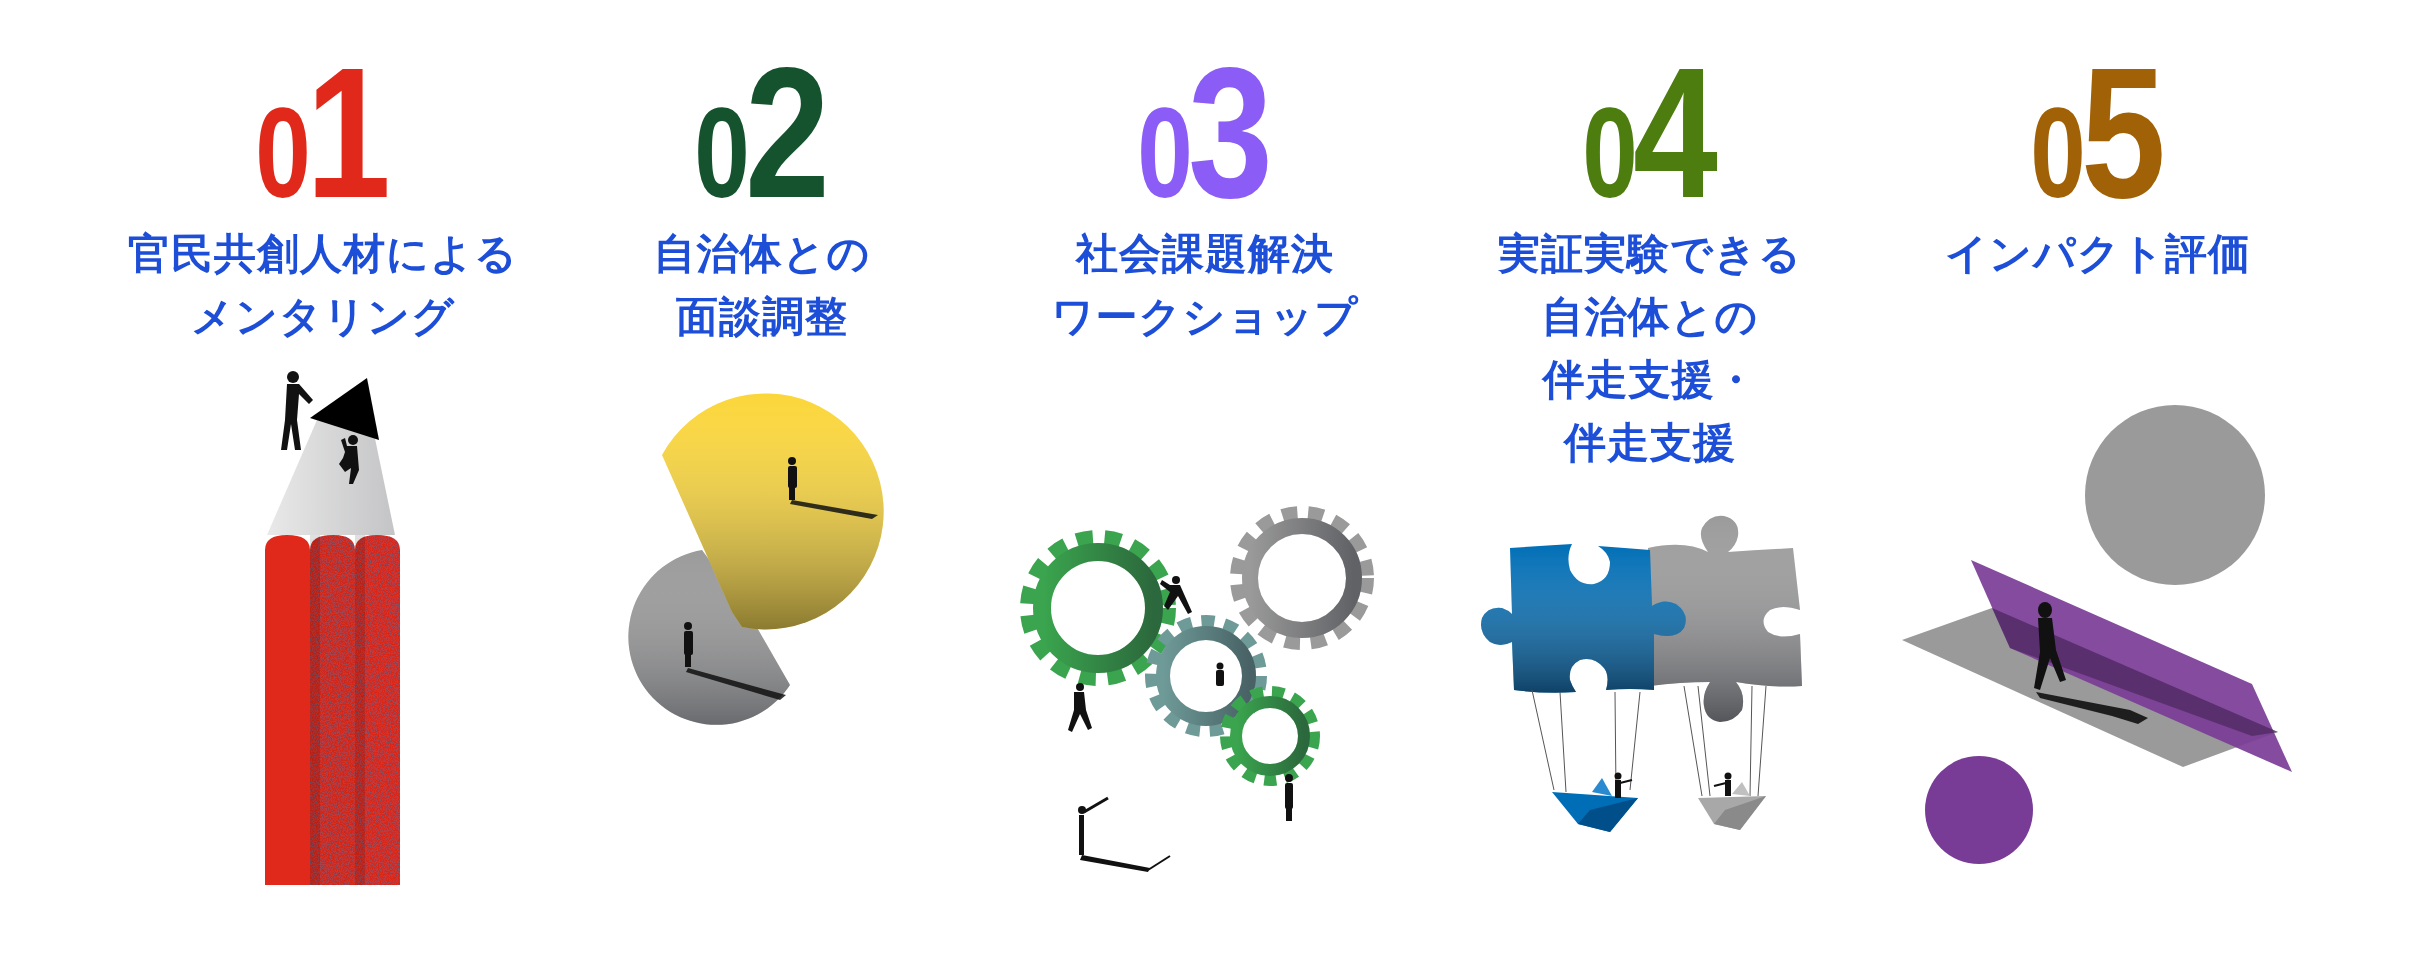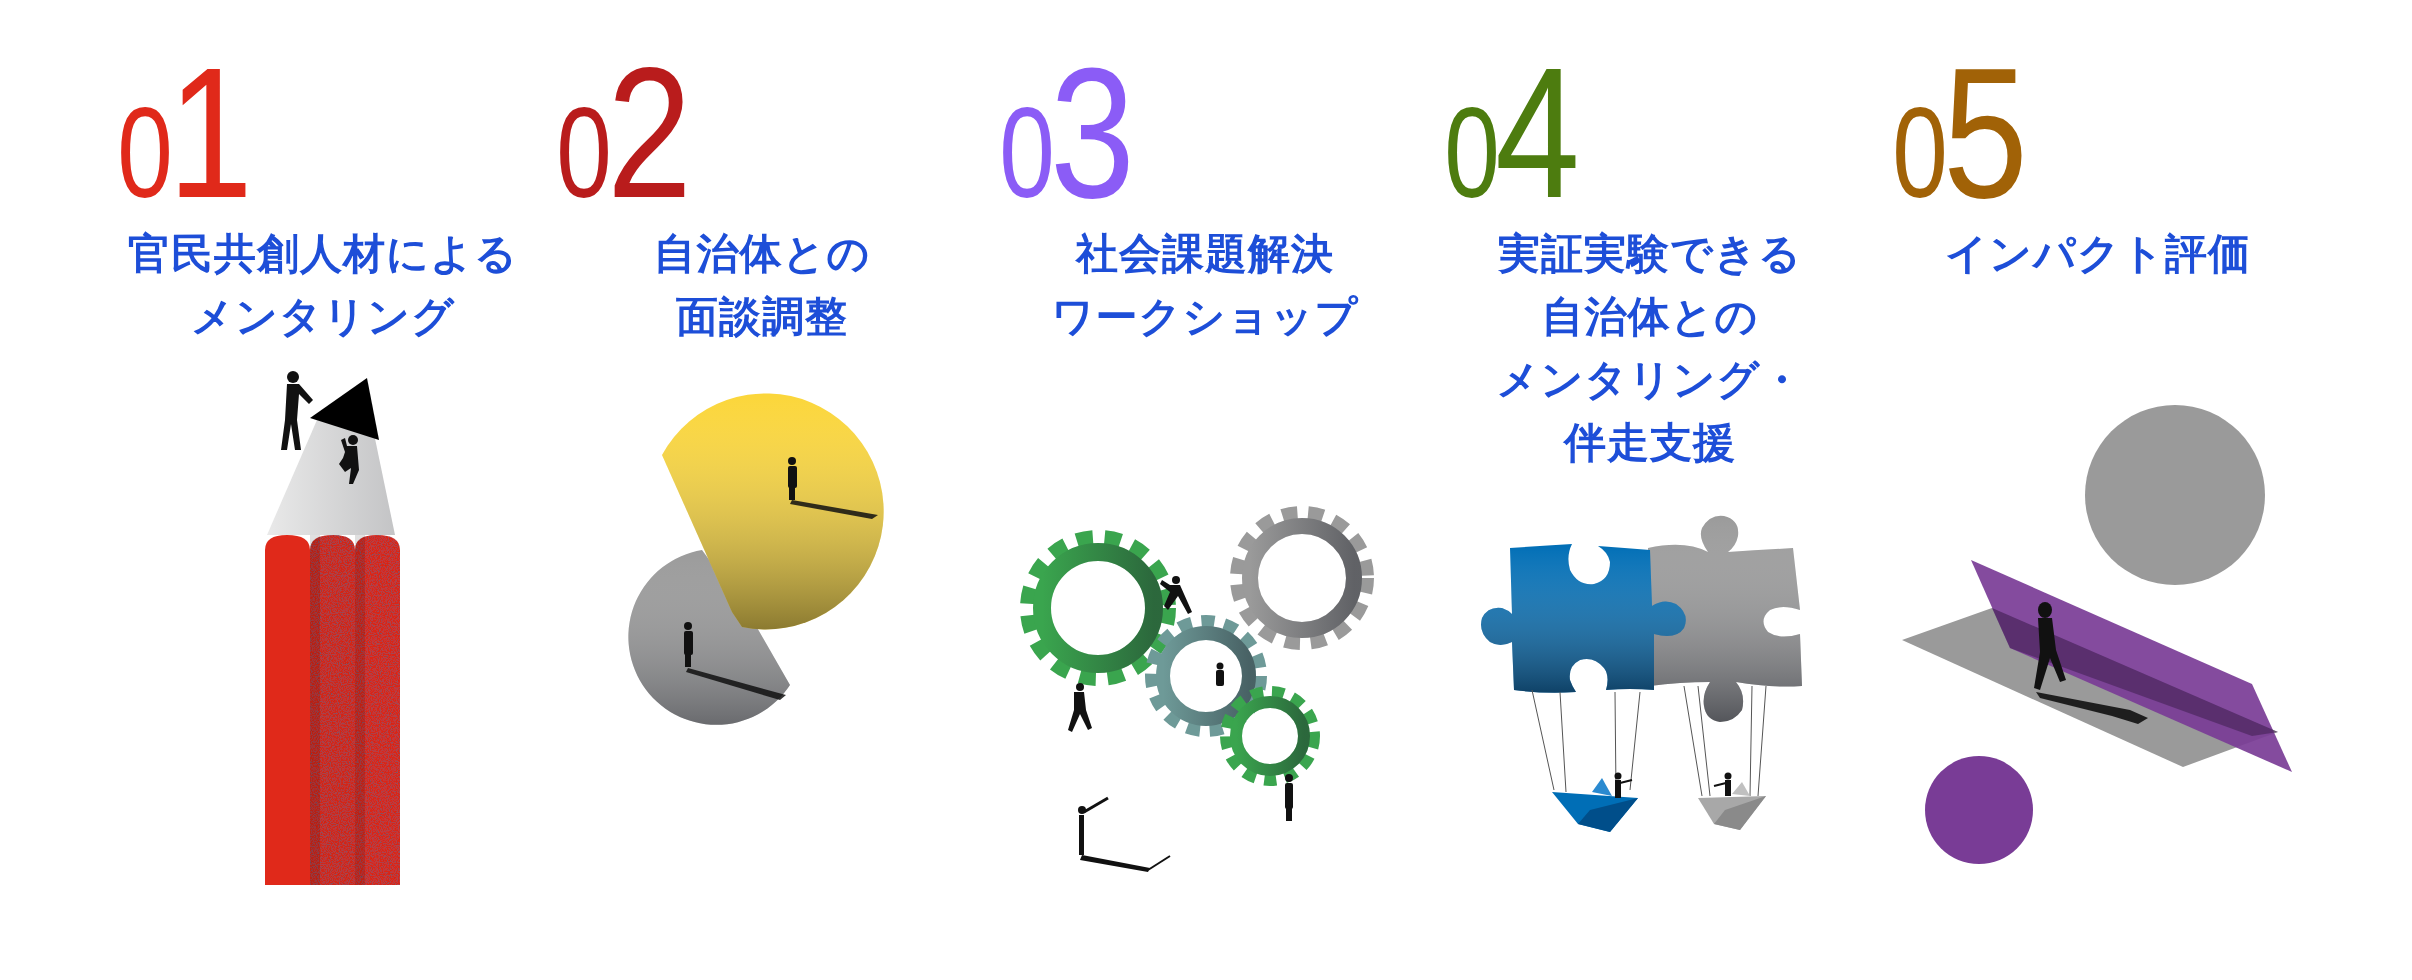--- a/index.html
+++ b/index.html
@@ -1,21 +1,21 @@
 <!DOCTYPE html>
 <html><head>
 <meta charset="utf-8">
 <style>
   html, body { margin: 0; padding: 0; background: #ffffff; }
   body { width: 2412px; height: 980px; position: relative; overflow: hidden;
          font-family: "DejaVu Sans", "Liberation Sans", sans-serif; }
   .col { position: absolute; top: 0; width: 440px; }
   .num { position: absolute; top: 40px; left: 0; width: 440px; height: 160px;
-         text-align: left; white-space: nowrap; font-family: "Liberation Sans", "DejaVu Sans", sans-serif;
-         font-weight: normal; line-height: 1; }
+         text-align: center; white-space: nowrap; font-family: "Liberation Sans", "DejaVu Sans", sans-serif;
+         font-weight: bold; line-height: 1; }
   .num .d0 { font-size: 128px; display: inline-block; transform: scaleX(0.78); transform-origin: right bottom; letter-spacing: -6px; }
   .num .d1 { font-size: 186px; display: inline-block; transform: scaleX(0.82); transform-origin: left bottom; letter-spacing: -4px; }
   .title { position: absolute; top: 222px; left: 0; width: 440px; text-align: center;
            font-size: 42px; font-weight: bold; color: #1d4ed8; line-height: 63px; letter-spacing: 1px; }
   .title div { white-space: nowrap; }
   svg.ill { position: absolute; overflow: visible; }
 </style>
 </head>
 <body>
 
@@ -68,21 +68,21 @@
   </g>
 
   <path d="M10 190 Q10 175 32 175 Q55 175 55 190 L55 525 L10 525 Z" fill="#E0291A"></path>
   <path d="M55 190 Q55 175 78 175 Q100 175 100 190 L100 525 L55 525 Z" fill="#D22717" filter="url(#grain)"></path>
   <path d="M100 190 Q100 175 122 175 Q145 175 145 190 L145 525 L100 525 Z" fill="#D92818" filter="url(#grain)"></path>
   <rect x="55" y="175" width="10" height="350" fill="#000" opacity="0.12"></rect>
   <rect x="100" y="175" width="10" height="350" fill="#000" opacity="0.12"></rect>
 </svg>
 
 <div class="col" style="left:542px;">
-  <div class="num" style="color:#b91c1c;">
+  <div class="num" style="color:#14532d;">
     <span class="d0">0</span><span class="d1">2</span>
   </div>
   <div class="title">
     <div>自治体との</div>
     <div>面談調整</div>
   </div>
 </div>
 <svg class="ill" style="left:630px; top:380px;" width="270" height="350" viewBox="0 0 270 350">
 
   <path d="M72 170 A88 88 0 1 0 160 305 L118 232 Z" fill="#9B9B9B"></path>
@@ -154,21 +154,21 @@
   </g>
 </svg>
 
 <div class="col" style="left:1430px;">
   <div class="num" style="color:#4d7c0f;">
     <span class="d0">0</span><span class="d1">4</span>
   </div>
   <div class="title">
     <div>実証実験できる</div>
     <div>自治体との</div>
-    <div>メンタリング・</div>
+    <div>伴走支援・</div>
     <div>伴走支援</div>
   </div>
 </div>
 <svg class="ill" style="left:1470px; top:510px;" width="350" height="320" viewBox="0 0 350 320">
 
   <path d="M178 38 Q215 30 238 42 Q228 28 232 18 Q240 4 254 6 Q270 10 268 26 Q266 36 258 42 Q290 40 323 38 L330 100 Q312 94 300 100 Q288 110 298 122 Q310 130 330 124 L332 176 Q300 178 266 172 Q276 184 272 200 Q264 212 250 212 Q236 210 234 196 Q232 184 240 172 Q210 172 180 176 Z" fill="#9B9B9B"></path>
   <path d="M178 38 Q215 30 238 42 Q228 28 232 18 Q240 4 254 6 Q270 10 268 26 Q266 36 258 42 Q290 40 323 38 L330 100 Q312 94 300 100 Q288 110 298 122 Q310 130 330 124 L332 176 Q300 178 266 172 Q276 184 272 200 Q264 212 250 212 Q236 210 234 196 Q232 184 240 172 Q210 172 180 176 Z" fill="url(#fadeDown)"></path>
 
   <path d="M40 38 Q70 36 102 34 Q96 46 100 60 Q108 76 124 74 Q140 70 140 52 Q138 42 128 36 Q155 38 180 40 L182 96 Q194 88 206 94 Q220 104 214 118 Q206 130 184 124 L184 180 Q160 178 136 180 Q140 166 134 158 Q124 146 110 150 Q98 156 100 170 Q102 176 106 182 Q74 184 44 180 L42 132 Q30 138 20 132 Q8 122 12 108 Q18 96 32 98 Q38 100 42 104 Z" fill="#006EB6"></path>
   <path d="M40 38 Q70 36 102 34 Q96 46 100 60 Q108 76 124 74 Q140 70 140 52 Q138 42 128 36 Q155 38 180 40 L182 96 Q194 88 206 94 Q220 104 214 118 Q206 130 184 124 L184 180 Q160 178 136 180 Q140 166 134 158 Q124 146 110 150 Q98 156 100 170 Q102 176 106 182 Q74 184 44 180 L42 132 Q30 138 20 132 Q8 122 12 108 Q18 96 32 98 Q38 100 42 104 Z" fill="url(#fadeDown)"></path>

